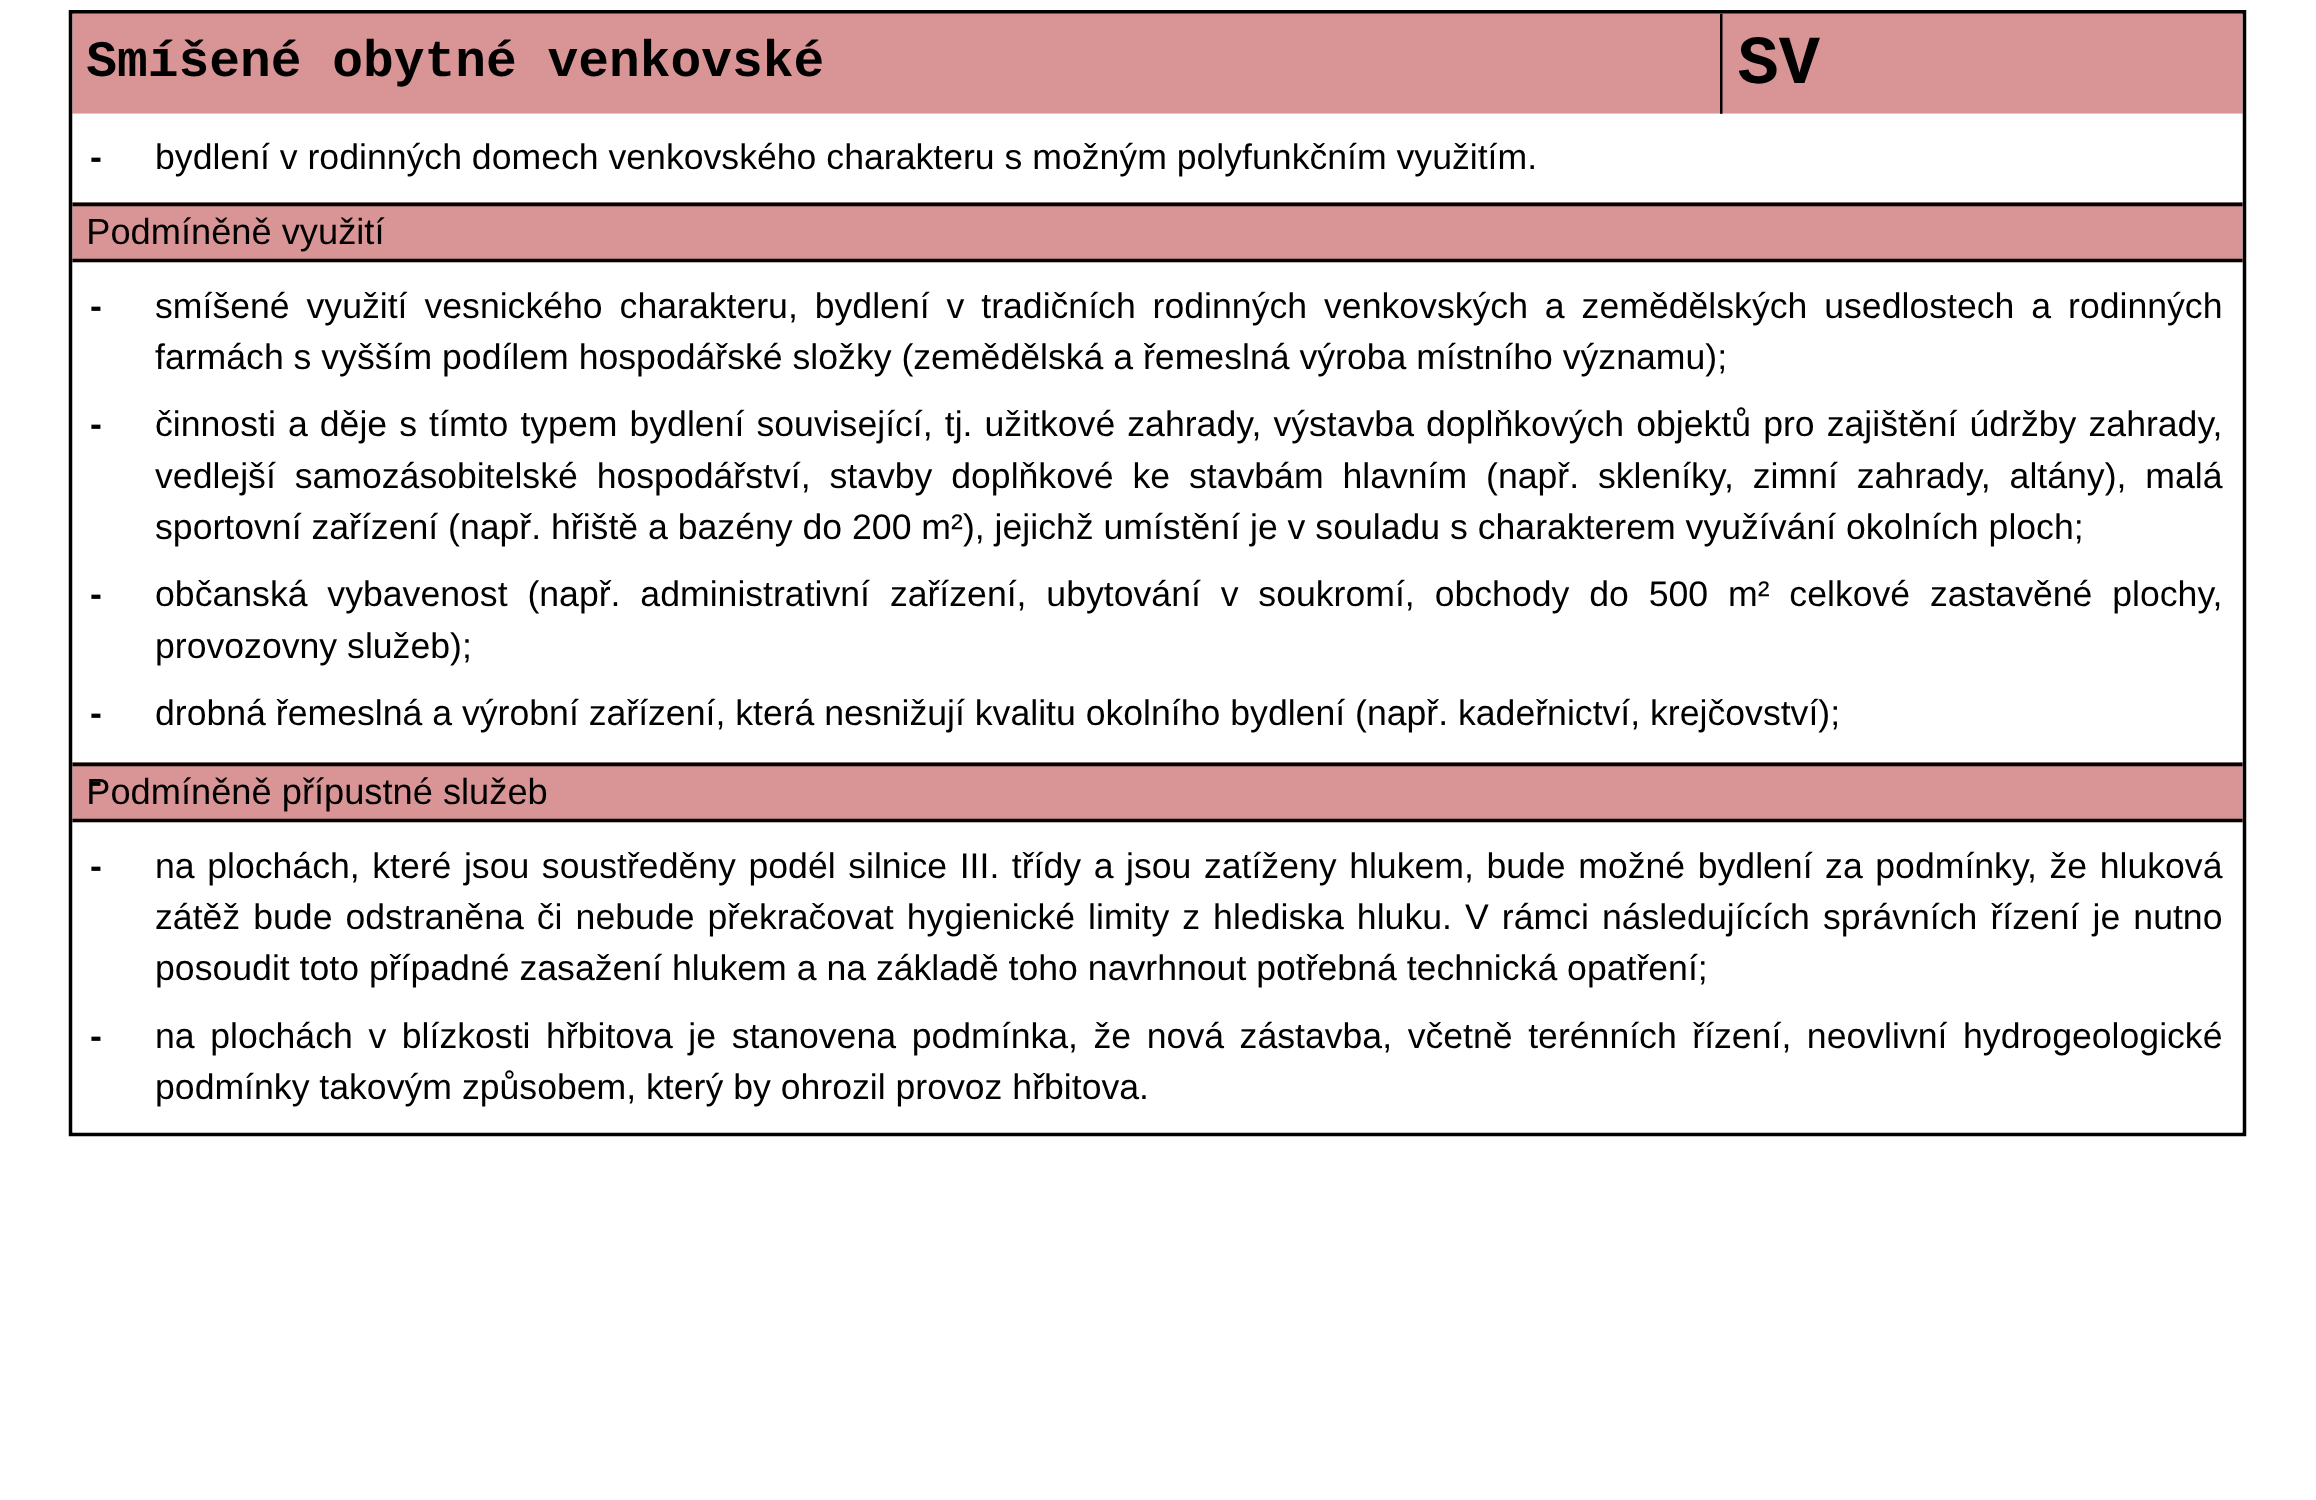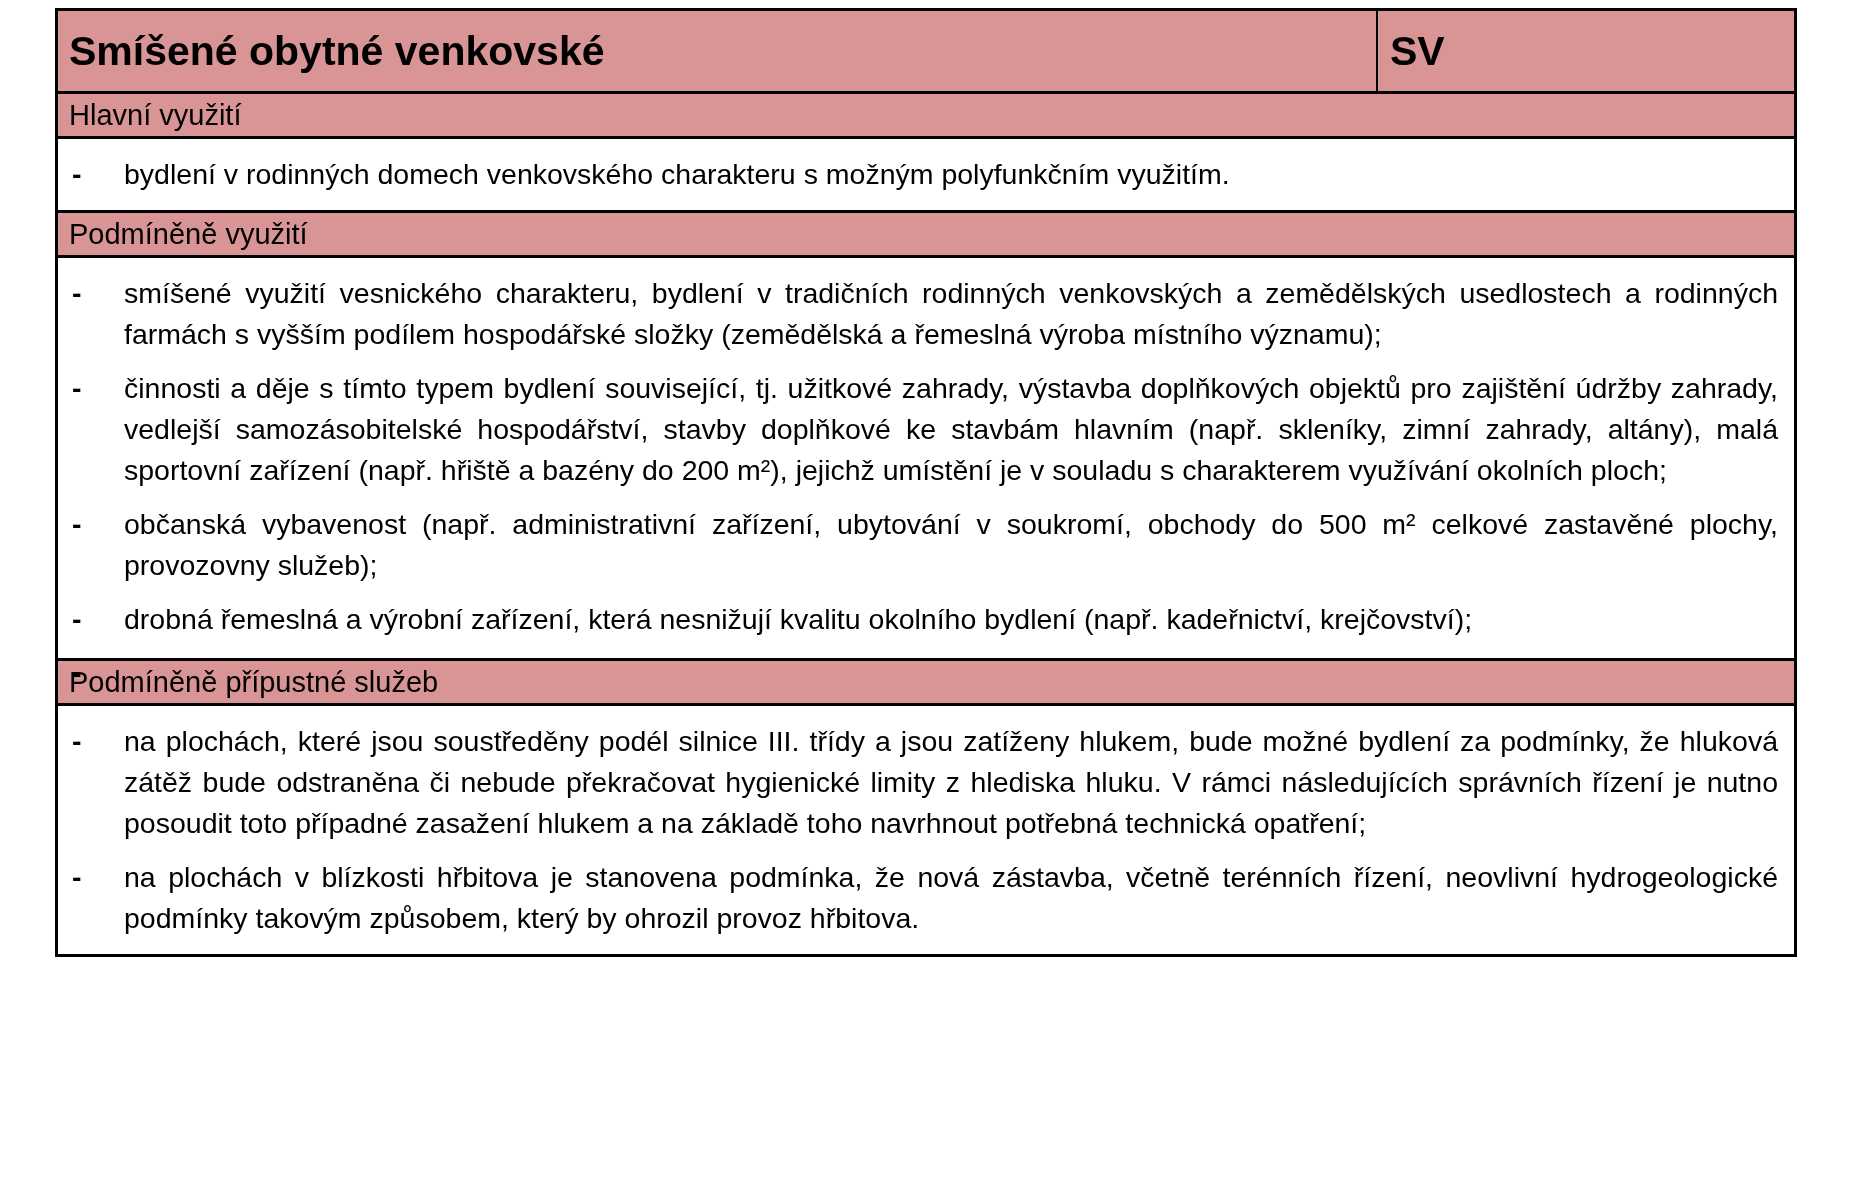--- a/index.html
+++ b/index.html
@@ -13,33 +13,34 @@
     position: absolute;
     left: 55px; top: 8px;
     width: 1742px;
     border: 3px solid #000;
     background: #fff;
   }
   .row-title {
     display: flex;
     background: var(--hdr-bg, #d99595);
     height: 80px;
+    font-family: Liberation Mono, monospace;
   }
   .title-cell {
     flex: 0 0 1320px;
     display: flex; align-items: center;
     padding-left: 11px;
     font-size: 41px; font-weight: bold;
     border-right: 2px solid #000;
   }
   .code-cell {
     flex: 1 1 auto;
     display: flex; align-items: center;
     padding-left: 12px;
-    font-size: 41px; font-weight: bold; border-radius: 13px;
+    font-size: 55px; font-weight: bold; border-radius: 13px;
   }
   .section-header {
     background: var(--hdr-bg, #d99595);
     height: 48px;
     display: flex; align-items: center;
     padding-left: 11px;
     font-size: 29px;
     border-top: 3px solid #000;
     border-bottom: 3px solid #000;
   }
@@ -66,23 +67,20 @@
 </style>
 </head>
 <body>
 
 <div class="doc">
   <div class="row-title">
     <div class="title-cell">Smíšené obytné venkovské</div>
     <div class="code-cell">SV</div>
   </div>
   <div id="sections">
-  <div class="section-header">
-    <span>Hlavní využití</span>
-  </div>
 
   <div class="content-row">
         <div class="item"><span class="dash">-</span><span>bydlení v rodinných domech venkovského charakteru s možným polyfunkčním využitím.</span></div>
       </div>
 
   <div class="section-header">
     <span>Podmíněně využití</span>
   </div>
 
   <div class="content-row">

